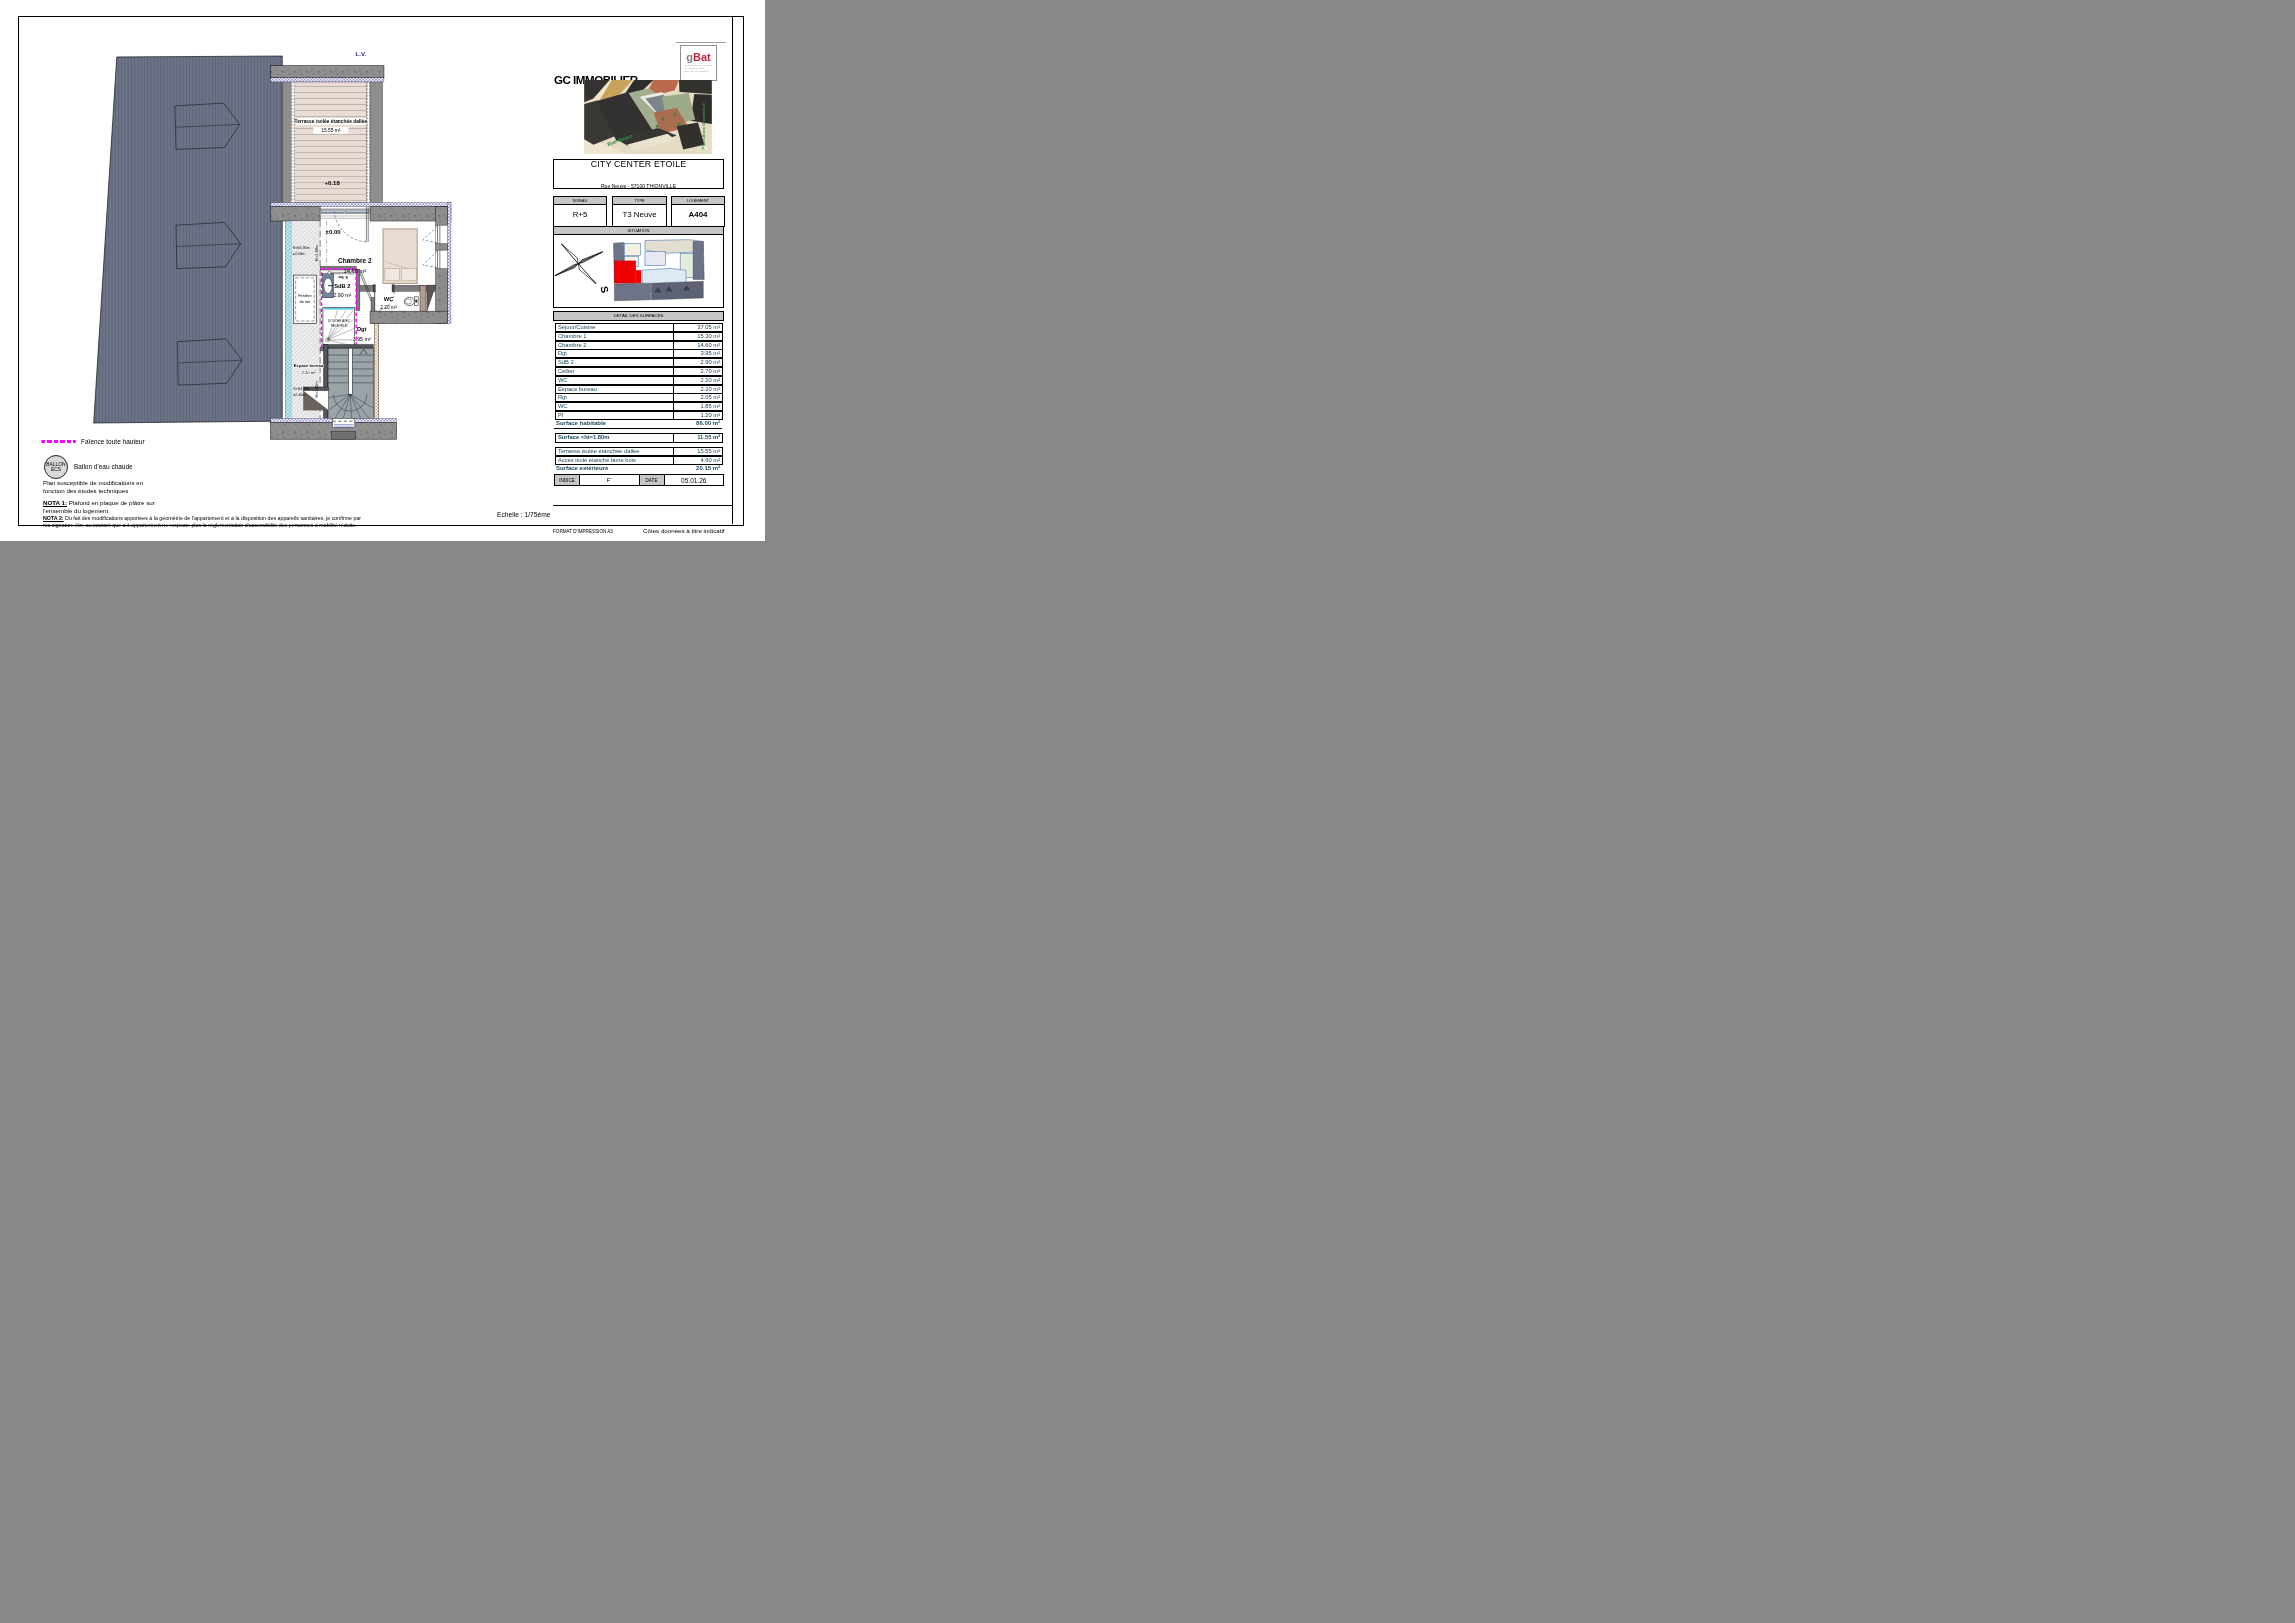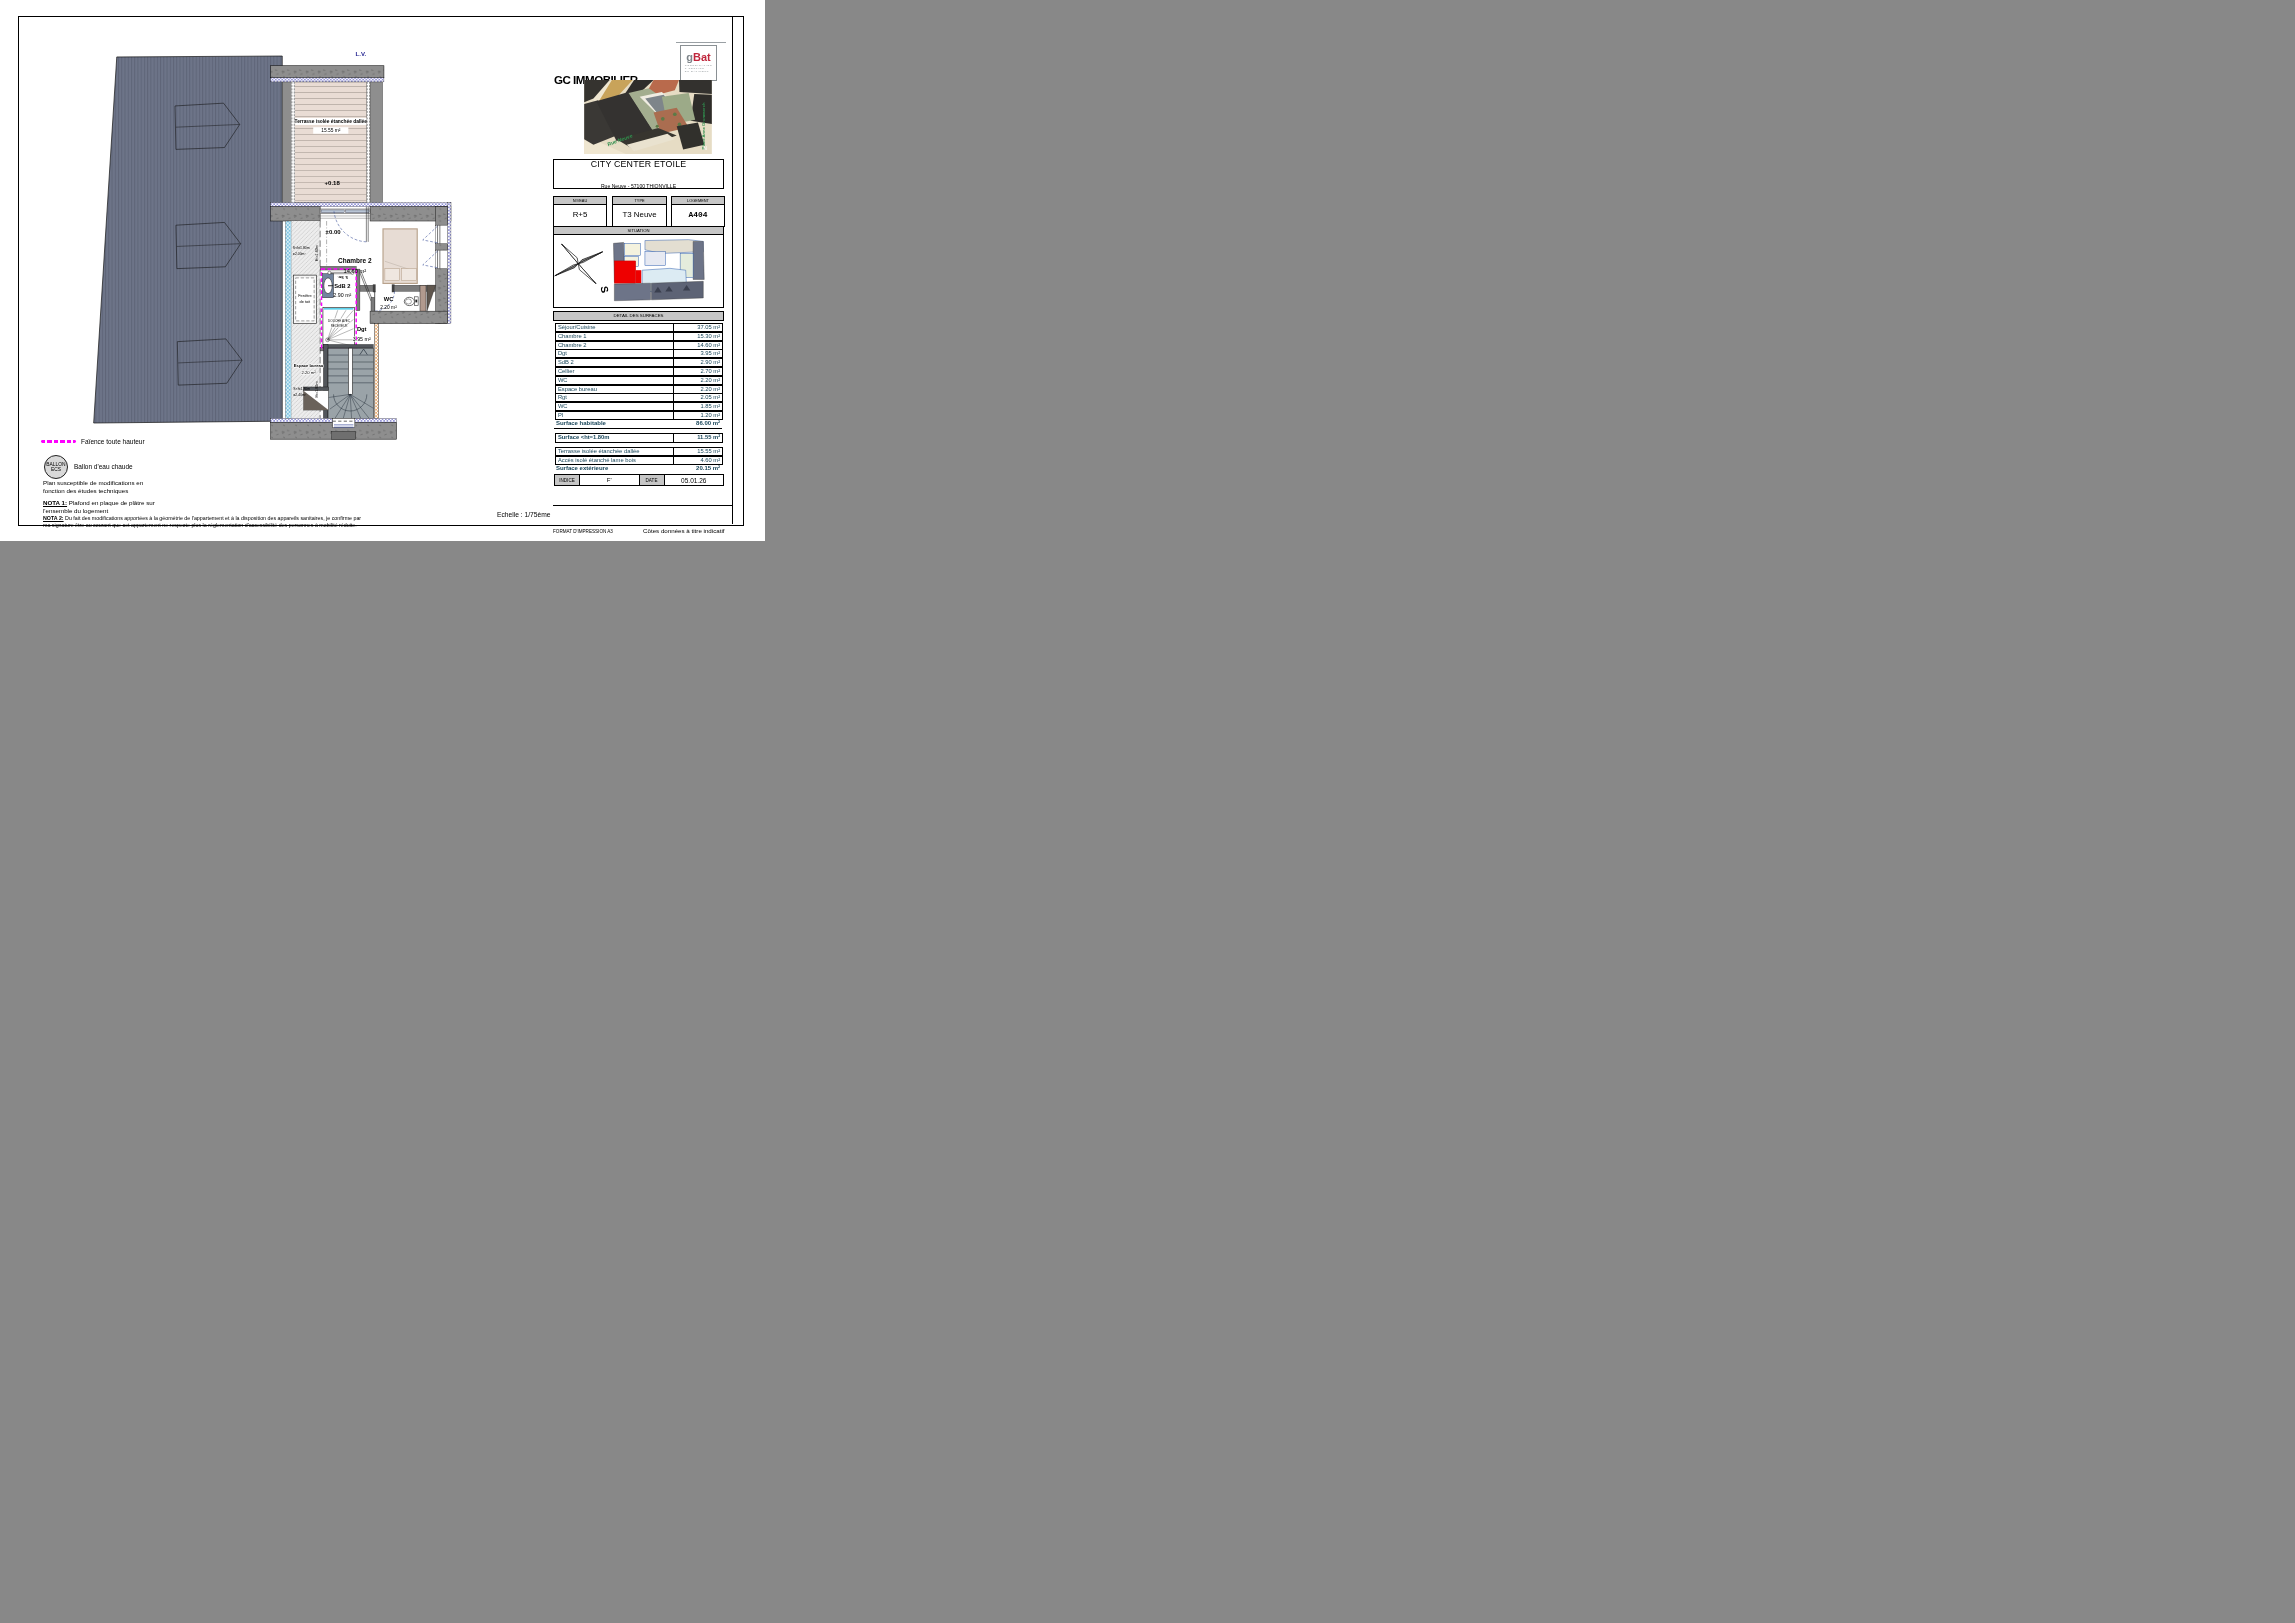--- a/index.html
+++ b/index.html
@@ -372,21 +372,21 @@
   <div class="ibox" style="left:553px;">
     <div class="hd">NIVEAU</div>
     <div class="vl">R+5</div>
   </div>
   <div class="ibox" style="left:612px;width:53px;">
     <div class="hd">TYPE</div>
     <div class="vl">T3 Neuve</div>
   </div>
   <div class="ibox" style="left:671px;">
     <div class="hd">LOGEMENT</div>
-    <div class="vl" style="font-weight:bold;font-family:Liberation Mono, monospace;">A404</div>
+    <div class="vl" style="font-weight:bold;">A404</div>
   </div>
 
   <div class="abs sitbox">
     <div class="sit-hd">SITUATION</div>
     <svg width="168" height="69" viewBox="0 0 362 149">
       <g transform="translate(52,62) rotate(12)">
         <polygon points="0,0 -44,-34 -8,-8" fill="#8a8a8a" stroke="#111" stroke-width="1.4"></polygon>
         <polygon points="0,0 -44,-34 -5,-12" fill="#fff" stroke="#111" stroke-width="1.4"></polygon>
         <polygon points="0,0 46,-36 6,-10" fill="#8a8a8a" stroke="#111" stroke-width="1.4"></polygon>
         <polygon points="0,0 46,-36 10,-5" fill="#fff" stroke="#111" stroke-width="1.4"></polygon>

